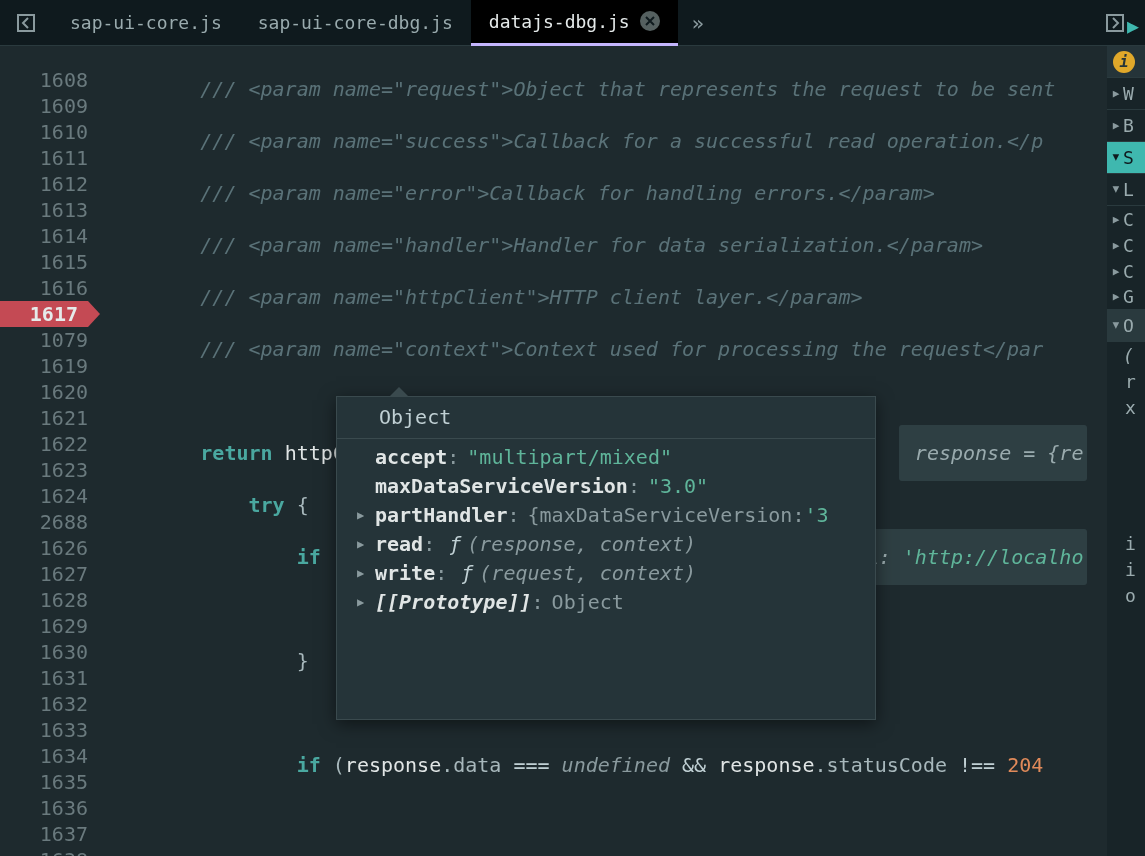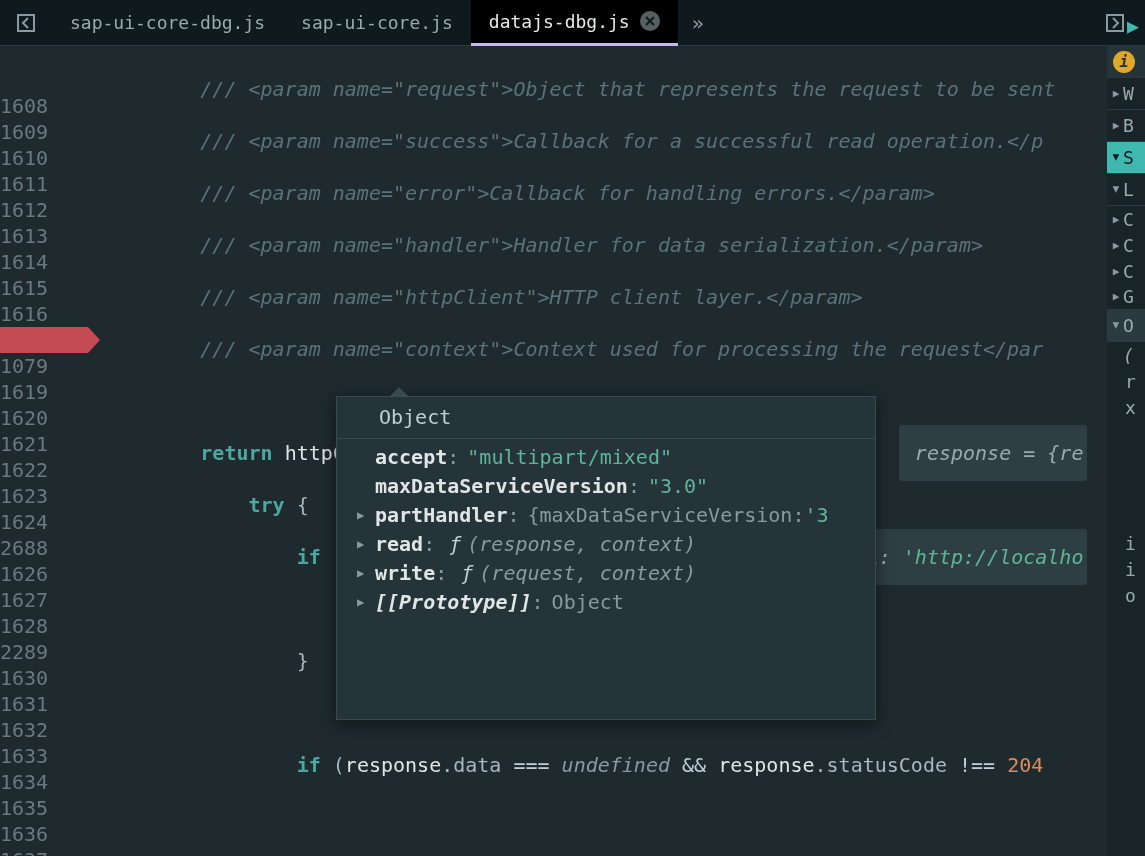--- a/index.html
+++ b/index.html
@@ -65,28 +65,27 @@
     cursor: pointer;
   }
   .editor-wrapper {
     display: flex;
     height: calc(100% - 46px);
     position: relative;
   }
   .gutter {
     width: 98px;
     background: #1e2a2e;
-    text-align: left;
+    text-align: right;
     padding-right: 10px;
     font-size: 20px;
     line-height: 26px;
     color: #6a7a7e;
     user-select: none;
-    padding-top: 0;
-    margin-top: 47px;
+    padding-top: 21px;
   }
   .gutter-line { height: 26px; position: relative; }
   .gutter-line.bp {
     background: #c44a54;
     color: #e5eaea;
     font-weight: bold;
     margin-left: -84px;
     padding-right: 10px;
   }
   .gutter-line.bp::after {
@@ -225,24 +224,24 @@
 <body>
 
 <div class="tabs-bar">
   <div class="tab-nav-btn">
     <svg width="20" height="20" viewBox="0 0 20 20">
         <rect x="2" y="2" width="16" height="16" fill="none" stroke="#8a9a9e" stroke-width="2"></rect>
         <path d="M12 5 L7 10 L12 15" fill="none" stroke="#8a9a9e" stroke-width="2"></path>
       </svg>
   </div>
   <div class="tab">
+    <span>sap-ui-core.js</span>
+  </div>
+  <div class="tab">
     <span>sap-ui-core-dbg.js</span>
-  </div>
-  <div class="tab">
-    <span>sap-ui-core.js</span>
   </div>
   <div class="tab active">
     <span>datajs-dbg.js</span>
     <span class="tab-close">
       <svg width="10" height="10" viewBox="0 0 10 10">
           <path d="M1 1 L9 9 M9 1 L1 9" stroke="#0f1a1e" stroke-width="2"></path>
         </svg>
     </span>
   </div>
   <div class="overflow-chevron">»</div>
@@ -274,21 +273,21 @@
       <div class="gutter-line">1619</div>
       <div class="gutter-line">1620</div>
       <div class="gutter-line">1621</div>
       <div class="gutter-line">1622</div>
       <div class="gutter-line">1623</div>
       <div class="gutter-line">1624</div>
       <div class="gutter-line">2688</div>
       <div class="gutter-line">1626</div>
       <div class="gutter-line">1627</div>
       <div class="gutter-line">1628</div>
-      <div class="gutter-line">2289</div>
+      <div class="gutter-line">1629</div>
       <div class="gutter-line">1630</div>
       <div class="gutter-line">1631</div>
       <div class="gutter-line">1632</div>
       <div class="gutter-line">1633</div>
       <div class="gutter-line">1634</div>
       <div class="gutter-line">1635</div>
       <div class="gutter-line">1636</div>
       <div class="gutter-line">1637</div>
       <div class="gutter-line">1638</div>
     </div>

